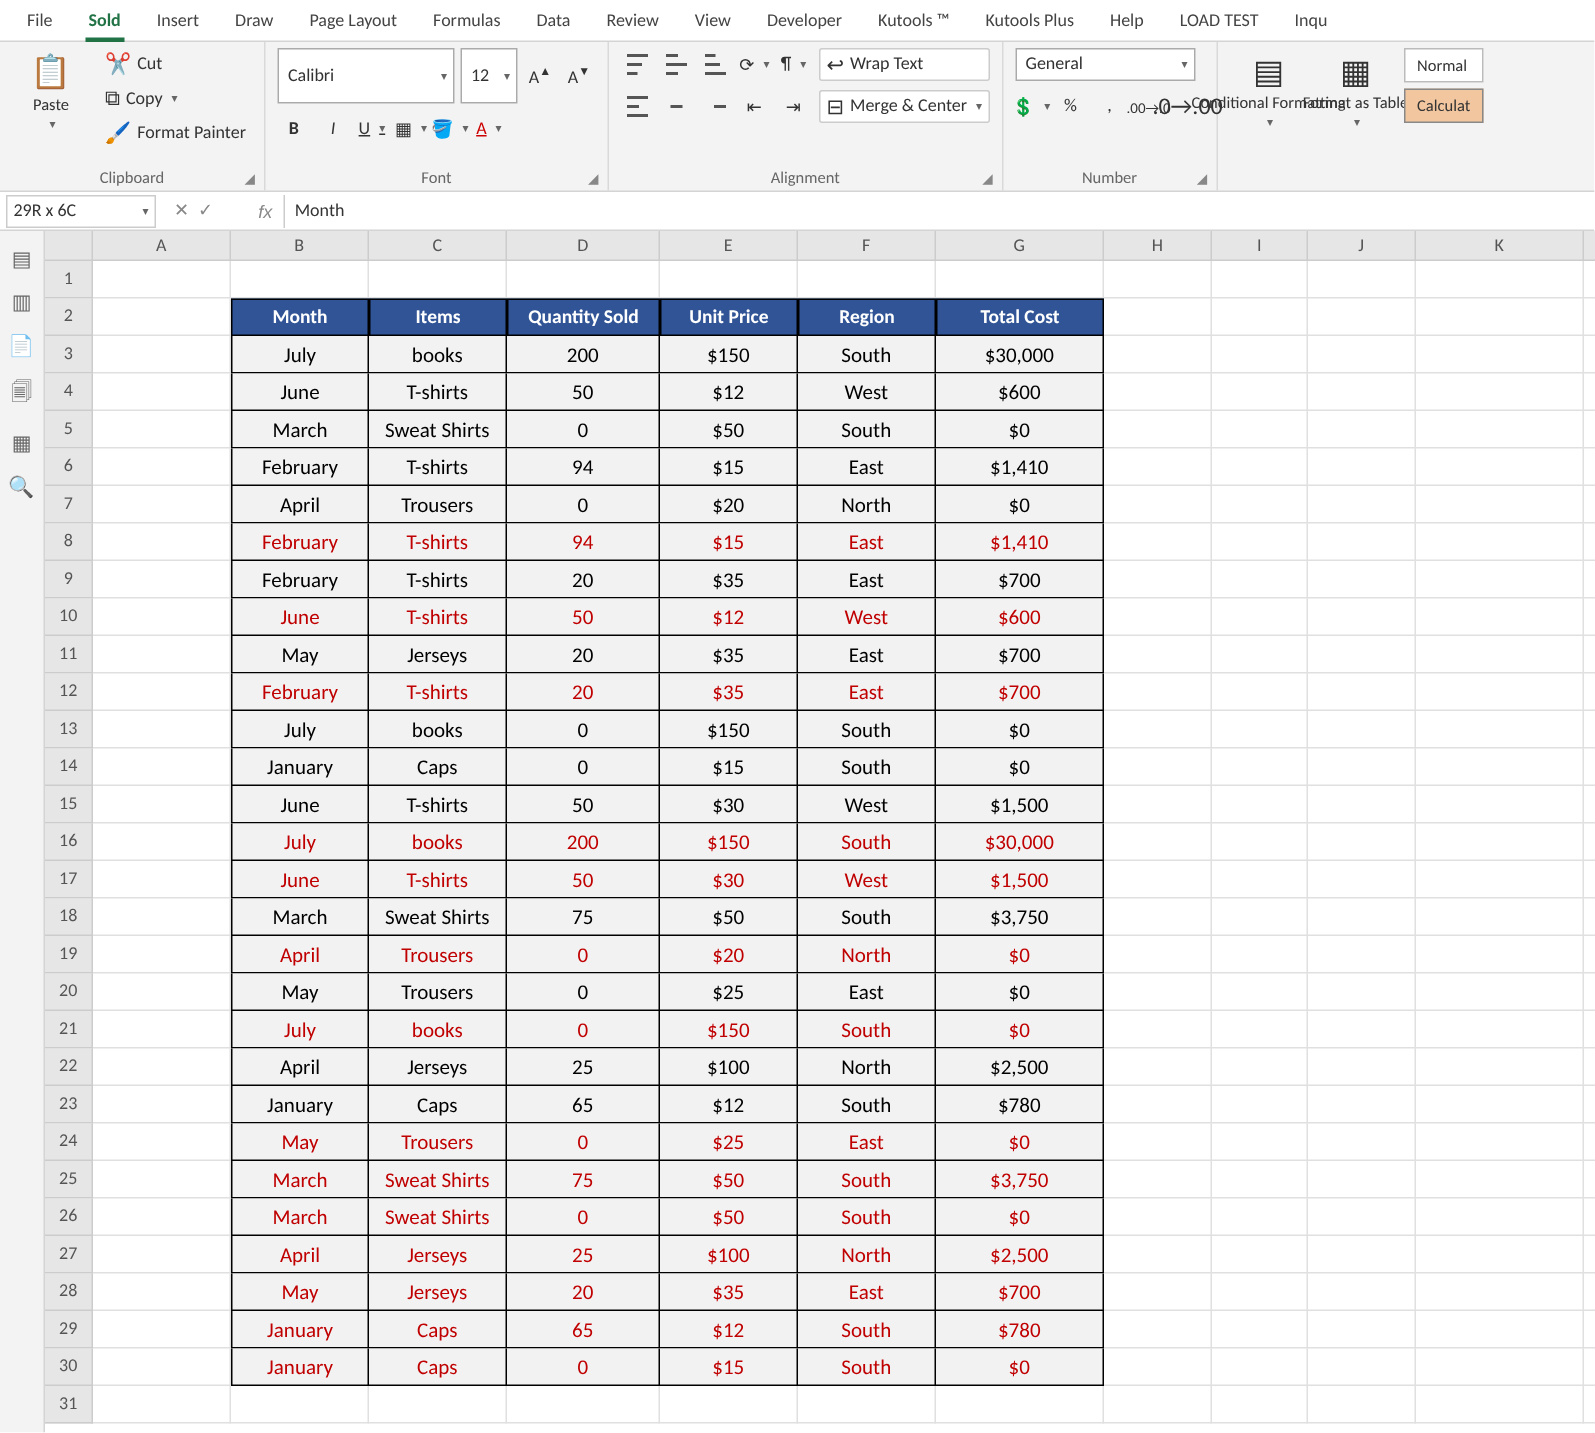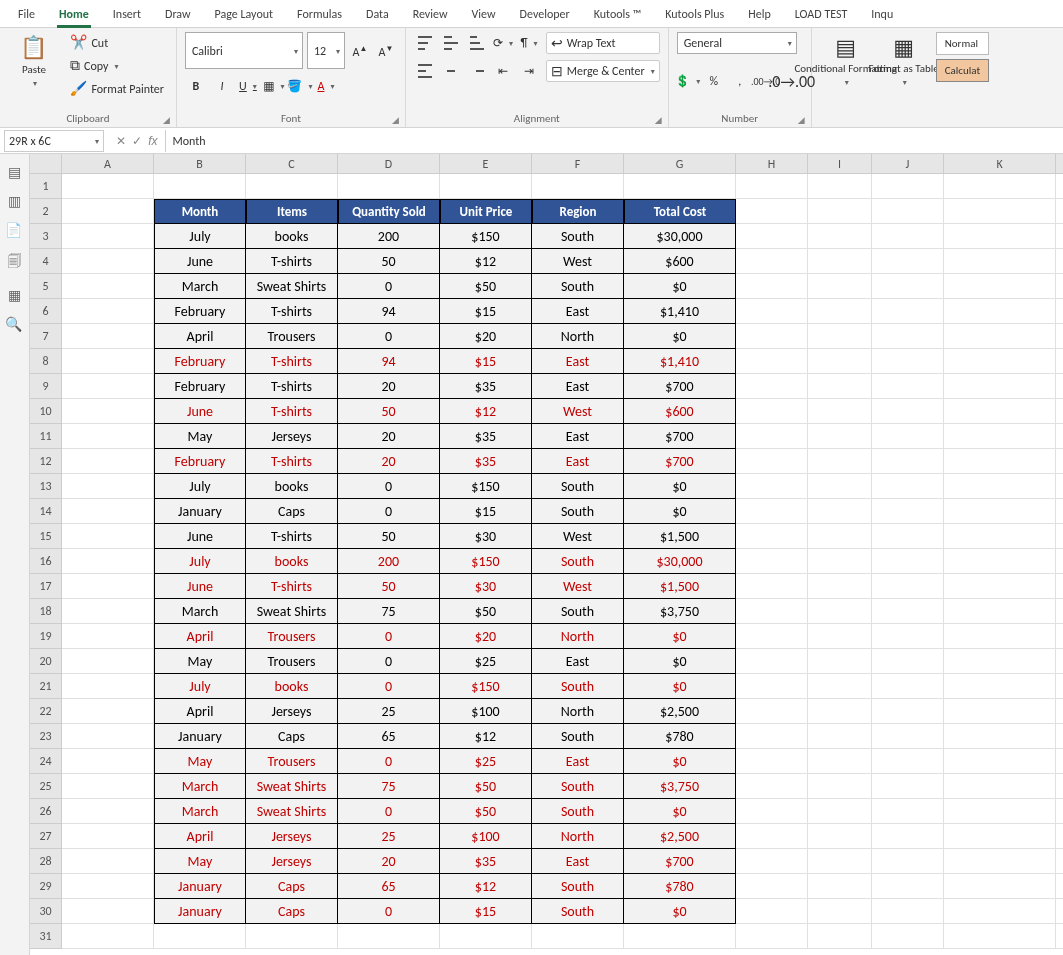--- a/index.html
+++ b/index.html
@@ -39,21 +39,21 @@
 .num-sel .dd { position: absolute; right: 4px; }
 
 
 .style-box { border: 1px solid #bbb; padding: 4px 8px; font-size: 11px; background: #fff; }
 
 
 .fbar-row { display: flex; align-items: center; height: 26px; border-bottom: 1px solid #d4d4d4; background: #fff; }
 .namebox { width: 100px; height: 22px; border: 1px solid #ccc; margin: 0 4px; padding: 0 4px; display: flex; align-items: center; position: relative; }
 .namebox .dd { position: absolute; right: 4px; }
 .fx-icons { display: flex; align-items: center; gap: 6px; padding: 0 8px; color: #888; }
-.fx { font-style: italic; font-family: Liberation Sans, sans-serif; }
+.fx { font-style: italic; font-family: Liberation Sans, sans-serif; margin-left: 24px; }
 .formula-input { flex: 1; border-left: 1px solid #ccc; height: 22px; padding: 0 6px; display: flex; align-items: center; }
 
 
 .main { display: flex; height: calc(100vh - 28px - 100px - 26px); }
 .side-strip { width: 30px; background: #f3f3f3; border-right: 1px solid #d4d4d4; display: flex; flex-direction: column; align-items: center; gap: 12px; padding-top: 10px; color: #666; }
 .side-strip .sico { cursor: pointer; font-size: 14px; }
 
 
 .sheet-wrap { flex: 1; overflow: auto; position: relative; }
 .grid { display: grid; grid-template-columns: 32px 92px 92px 92px 102px 92px 92px 112px 72px 64px 72px 112px 32px; font-family: Calibri, sans-serif; }
@@ -67,21 +67,21 @@
 .th-cell { background: #305496; color: #fff; font-weight: 600; justify-content: center; border: 1px solid #000; height: 25px; }
 .td-cell { background: #f2f2f2; color: #000; justify-content: center; border-right: 1px solid #000; border-bottom: 1px solid #000; font-size: 14px; }
 .td-left { border-left: 1px solid #000; }
 .dup { color: #c00000; }
 </style>
 </head>
 <body>
 
 <div class="ribbon-tabs" id="ribbon-tabs">
     <div class="tab">File</div>
-    <div class="tab active">Home</div>
+    <div class="tab active">Sold</div>
     <div class="tab">Insert</div>
     <div class="tab">Draw</div>
     <div class="tab">Page Layout</div>
     <div class="tab">Formulas</div>
     <div class="tab">Data</div>
     <div class="tab">Review</div>
     <div class="tab">View</div>
     <div class="tab">Developer</div>
     <div class="tab">Kutools ™</div>
     <div class="tab">Kutools Plus</div>
@@ -233,21 +233,21 @@
             <span class="ico">⊟</span>
             <span>Merge &amp; Center</span>
             <span class="dd">▾</span>
           </div>
       </div>
     </div>
     <div class="group-label"><span>Alignment</span><span class="launcher">◢</span></div>
   </div>
 
   <div class="group">
-    <div class="group-body vcol" style="gap:16px">
+    <div class="group-body vcol" style="gap:6px">
       <div class="num-sel">
           <span>General</span>
           <span class="dd">▾</span>
         </div>
       <div class="font-row">
         <div class="btn sq">
             <span>💲</span>
             <span class="dd">▾</span>
           </div>
         <div class="btn sq">

